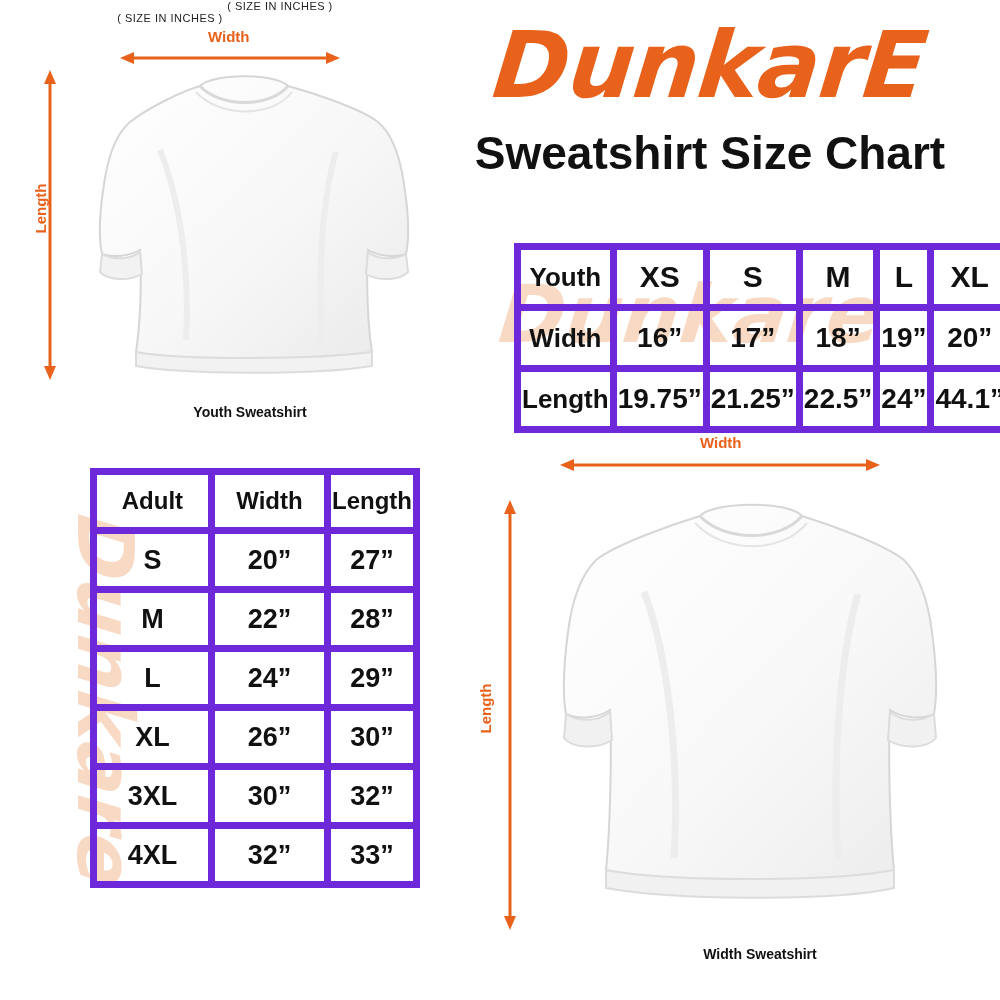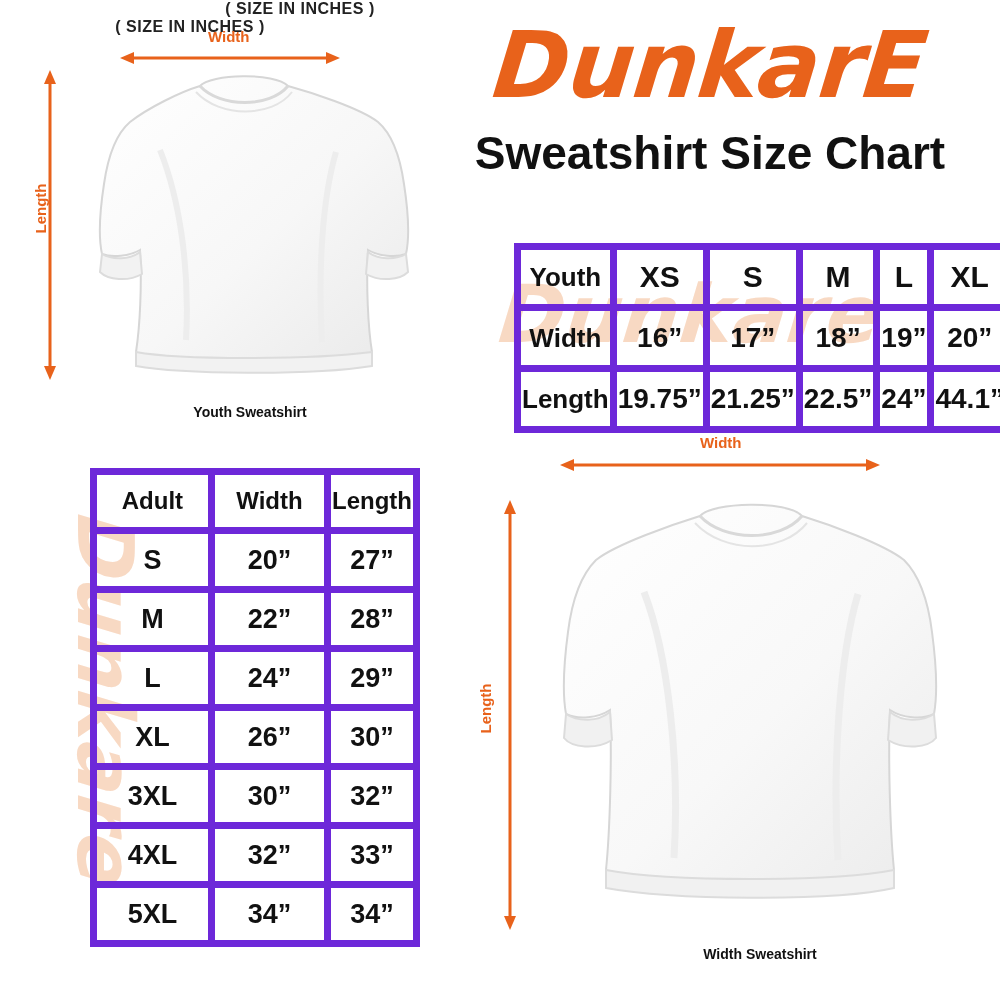--- a/index.html
+++ b/index.html
@@ -39,25 +39,24 @@
   #brand-subtitle {
     margin-top: 14px;
     font-size: 46px;
     font-weight: bold;
     color: #111;
     white-space: nowrap;
   }
 
   
   .inches-note {
-    font-size: 16px;
-    font-weight: bold;
+    font-size: 11px;
+    font-weight: normal;
     color: #222;
     letter-spacing: 0.5px;
-    padding-left: 20px;
   }
   #youth-inches-note { left: 430px; top: 215px; width: 560px; text-align: center; }
   #adult-inches-note { left: 80px; top: 448px; width: 340px; text-align: center; }
 
   
   table {
     border-collapse: collapse;
     background: transparent;
   }
   table td {
@@ -260,25 +259,20 @@
   <tr>
     <td>3XL</td>
     <td>30”</td>
     <td>32”</td>
   </tr>
   <tr>
     <td>4XL</td>
     <td>32”</td>
     <td>33”</td>
   </tr>
-  <tr>
-    <td>5XL</td>
-    <td>34”</td>
-    <td>34”</td>
-  </tr>
 </tbody>
   </table>
 
 <div class="shirt" id="adult-shirt" style="left:540px; top:490px;">
   <svg width="420" height="440" viewBox="0 0 420 440">
     <defs>
       <linearGradient id="ga" x1="0" y1="0" x2="1" y2="1">
         <stop offset="0%" stop-color="#ffffff"></stop>
         <stop offset="55%" stop-color="#f8f8f8"></stop>
         <stop offset="100%" stop-color="#ebebeb"></stop>

